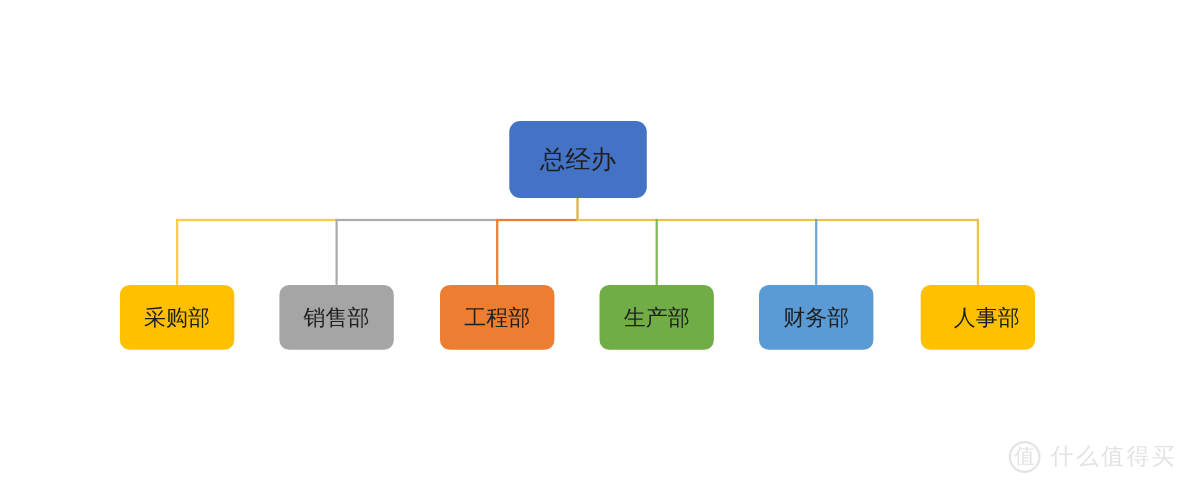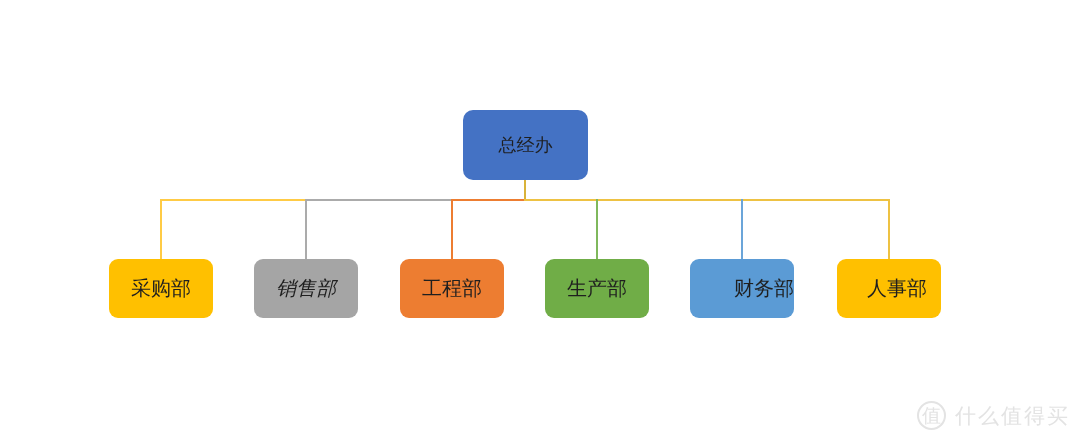--- a/index.html
+++ b/index.html
@@ -17,33 +17,33 @@
     align-items: center;
     justify-content: center;
     color: #1f1f1f;
     box-sizing: border-box;
   }
   .node .node-label { white-space: nowrap; }
   .node.root {
     left: 463px; top: 110px;
     width: 125px; height: 70px;
     border-radius: 10px;
-    font-size: 18px;
+    font-size: 23px;
   }
   .node.child {
     top: 259px;
     width: 104px; height: 59px;
     border-radius: 9px;
     font-size: 20px;
   }
   .c0 { left: 109px; }
   .c1 { left: 254px; }
   .c2 { left: 400px; }
   .c3 { left: 545px; }
-  .c4 { left: 690px; justify-content: flex-end; }
+  .c4 { left: 690px; }
   .c5 { left: 837px; padding-left: 16px; }
 
   .line { position: absolute; }
   .stem  { left: 524px; top: 180px; width: 2px; height: 20px; }
   .hseg  { top: 199px; height: 2px; }
   .h0 { left: 160px; width: 146px; }
   .h1 { left: 305px; width: 147px; }
   .h2 { left: 451px; width: 74px; }
   .h3 { left: 524px; width: 366px; }
   .vline { top: 199px; width: 2px; height: 60px; }
@@ -99,21 +99,21 @@
   <div class="line vline v4" style="background-color: rgb(107, 165, 217);"></div>
   <div class="line vline v5" style="background-color: rgb(238, 194, 67);"></div>
 
   <div class="node root" style="background-color: rgb(68, 114, 196); color: rgb(31, 31, 31);">
     <span class="node-label">总经办</span>
   </div>
 
   <div class="node child c0" style="background-color: rgb(255, 192, 0); color: rgb(31, 31, 31);">
     <span class="node-label">采购部</span>
   </div>
-  <div class="node child c1" style="background-color: rgb(165, 165, 165); color: rgb(31, 31, 31); font-style: italic;">
+  <div class="node child c1" style="background-color: rgb(165, 165, 165); color: rgb(31, 31, 31);">
     <span class="node-label">销售部</span>
   </div>
   <div class="node child c2" style="background-color: rgb(237, 125, 49); color: rgb(31, 31, 31); text-align: center;">
     <span class="node-label">工程部</span>
   </div>
   <div class="node child c3" style="background-color: rgb(112, 173, 71); color: rgb(31, 31, 31);">
     <span class="node-label">生产部</span>
   </div>
   <div class="node child c4" style="background-color: rgb(91, 155, 213); color: rgb(31, 31, 31);">
     <span class="node-label">财务部</span>

